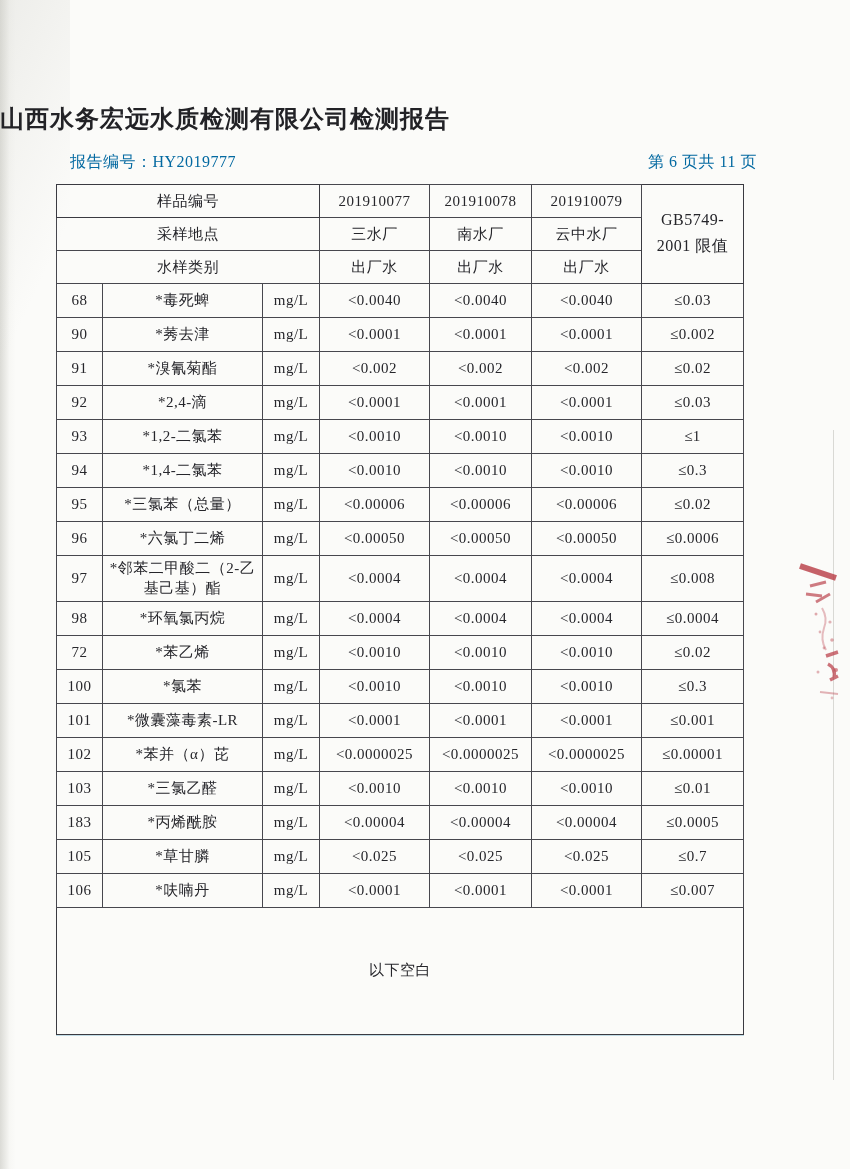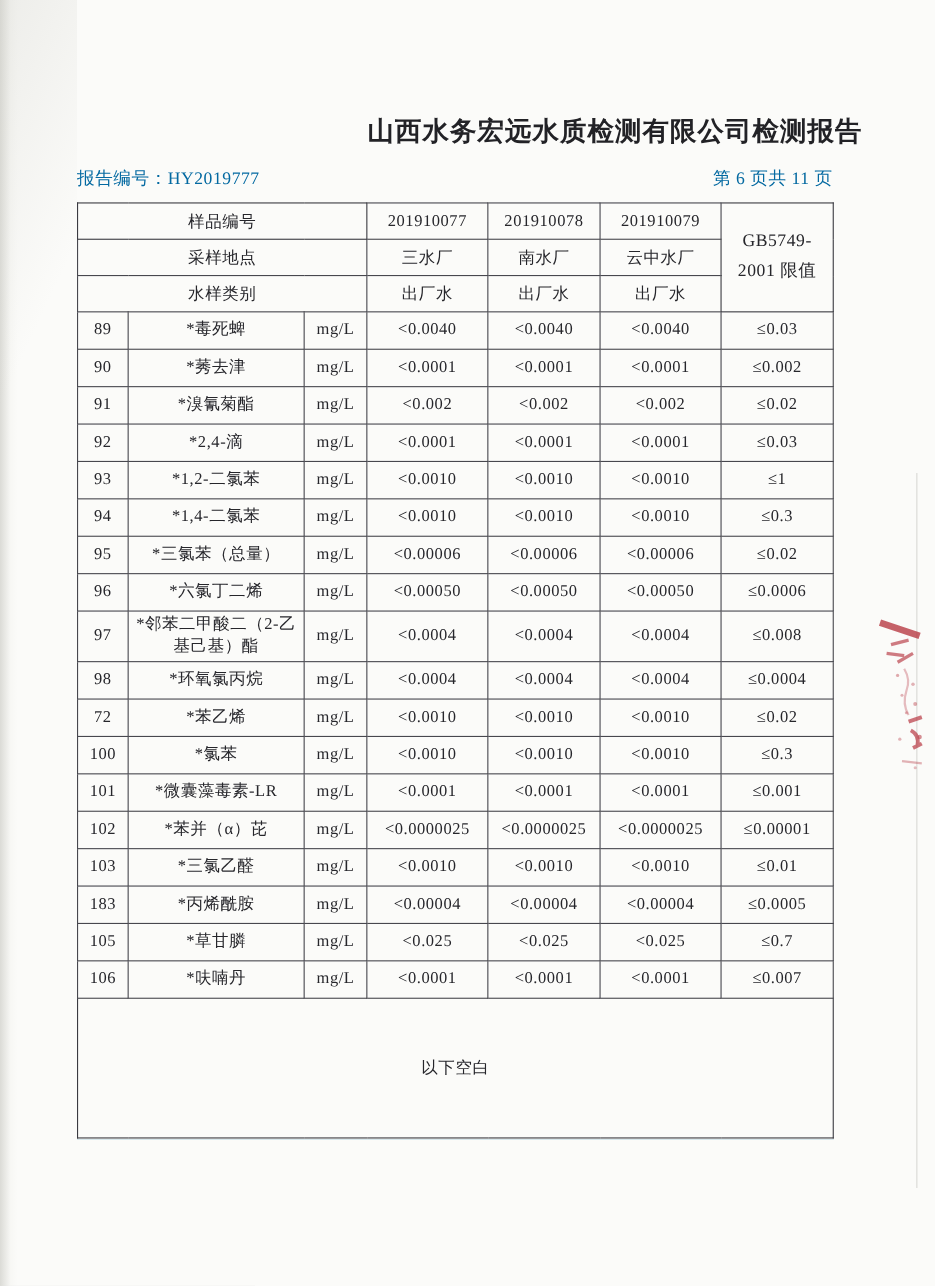--- a/index.html
+++ b/index.html
@@ -23,31 +23,31 @@
     background:linear-gradient(115deg, rgba(205,205,198,0.30), transparent 65%);
     pointer-events:none;
   }
   .scan-paper-line{
     position:absolute;left:833px;top:430px;width:1px;height:650px;
     background:rgba(190,190,184,0.55);
     pointer-events:none;
   }
   .title{
     position:absolute;left:0;top:103px;width:784px;
-    text-align:right;
+    text-align:left;
     font-family:"Liberation Sans","DejaVu Sans",sans-serif;
     font-weight:700;font-size:24px;letter-spacing:1px;color:#222226;
   }
   .meta{
     position:absolute;left:70px;top:152px;width:687px;
     display:flex;justify-content:space-between;align-items:baseline;
     font-size:16px;letter-spacing:0.5px;color:#0369a1;
   }
   table.report{
-    position:absolute;left:70px;top:184px;
+    position:absolute;left:56px;top:184px;
     width:687px;
     border-collapse:collapse;
     table-layout:fixed;
     font-size:15px;
     box-shadow:0 1px 0 rgba(120,180,205,0.45);
   }
   table.report td{
     border:1px solid #47474e;
     text-align:center;
     vertical-align:middle;
@@ -117,21 +117,21 @@
       </tr>
       <tr>
         <td colspan="3" class="head-label">水样类别</td>
         <td>出厂水</td>
         <td>出厂水</td>
         <td>出厂水</td>
       </tr>
     </thead>
     <tbody class="rows">
         <tr>
-          <td class="c-no">89</td>
+          <td class="c-no">68</td>
           <td class="c-name">*毒死蜱</td>
           <td class="c-unit">mg/L</td>
           <td class="c-val">&lt;0.0040</td>
           <td class="c-val">&lt;0.0040</td>
           <td class="c-val">&lt;0.0040</td>
           <td class="c-val">≤0.03</td>
         </tr>
         <tr>
           <td class="c-no">90</td>
           <td class="c-name">*莠去津</td>

